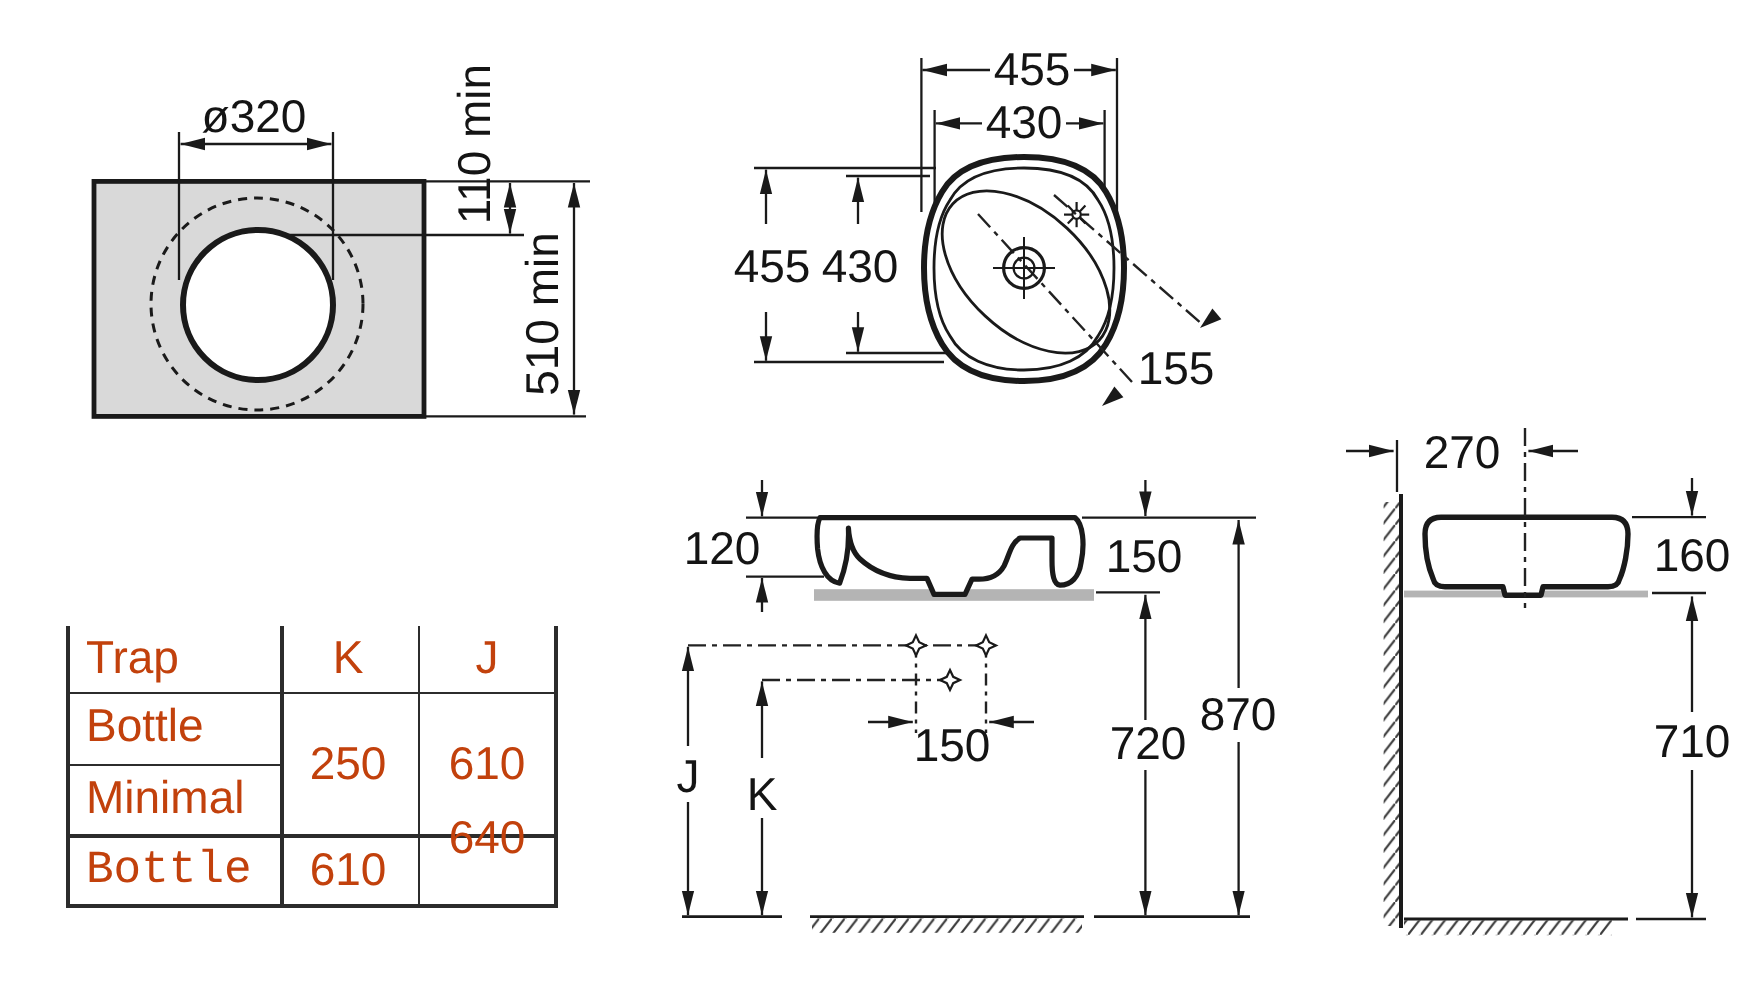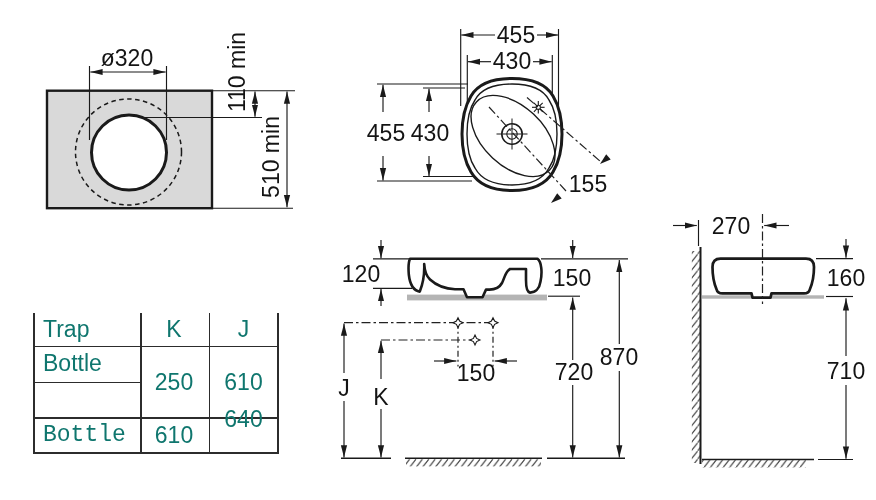--- a/index.html
+++ b/index.html
@@ -1,21 +1,21 @@
 <!DOCTYPE html>
 <html><head>
 <meta charset="utf-8">
 <style>
   html,body{margin:0;padding:0;background:#fff;}
   #stage{position:relative;width:876px;height:500px;background:#ffffff;overflow:hidden;
          font-family:"Liberation Sans",sans-serif;}
   svg{position:absolute;left:0;top:0;}
   .lbl{font:23px "Liberation Sans",sans-serif;fill:#141414;text-anchor:middle;}
   
-  #trap-table{position:absolute;left:33px;top:313px;width:228px;height:141px;color:#0f766e;
+  #trap-table{position:absolute;left:33px;top:313px;width:228px;height:141px;color:#c2410c;
               font-size:23px;}
   .vline{position:absolute;top:0;bottom:0;width:1.6px;background:#2c2c2c;}
   .hline{position:absolute;height:1.6px;background:#2c2c2c;}
   .tcell{position:absolute;white-space:nowrap;transform:translate(0,-50%);}
   .tcell.ctr{transform:translate(-50%,-50%);}
 </style>
 </head>
 <body>
 
 <div id="stage">
@@ -224,20 +224,21 @@
   <div class="hline" style="left:0;width:246px;top:32.5px;"></div>
   <div class="hline" style="left:0;width:108px;top:68.5px;"></div>
   <div class="hline" style="left:0;width:246px;top:104px;"></div>
   <div class="hline" style="left:0;width:246px;top:139.4px;"></div>
 
   <span class="tcell" style="left:10px;top:16px;">Trap</span>
   <span class="tcell ctr" style="left:141px;top:16px;">K</span>
   <span class="tcell ctr" style="left:210.5px;top:16px;">J</span>
 
   <span class="tcell" style="left:10px;top:50px;">Bottle</span>
+  <span class="tcell" style="left:10px;top:86px;">Minimal</span>
   <span class="tcell" style="left:10px;top:122px;font-family:Liberation Mono, monospace;">Bottle</span>
 
   <span class="tcell ctr" style="left:141px;top:68.5px;">250</span>
   <span class="tcell ctr" style="left:210.5px;top:68.5px;">610</span>
   <span class="tcell ctr" style="left:141px;top:122px;">610</span>
   <span class="tcell ctr" style="left:210.5px;top:106px;">640</span>
 </div>
 </div>
 
 </body></html>

